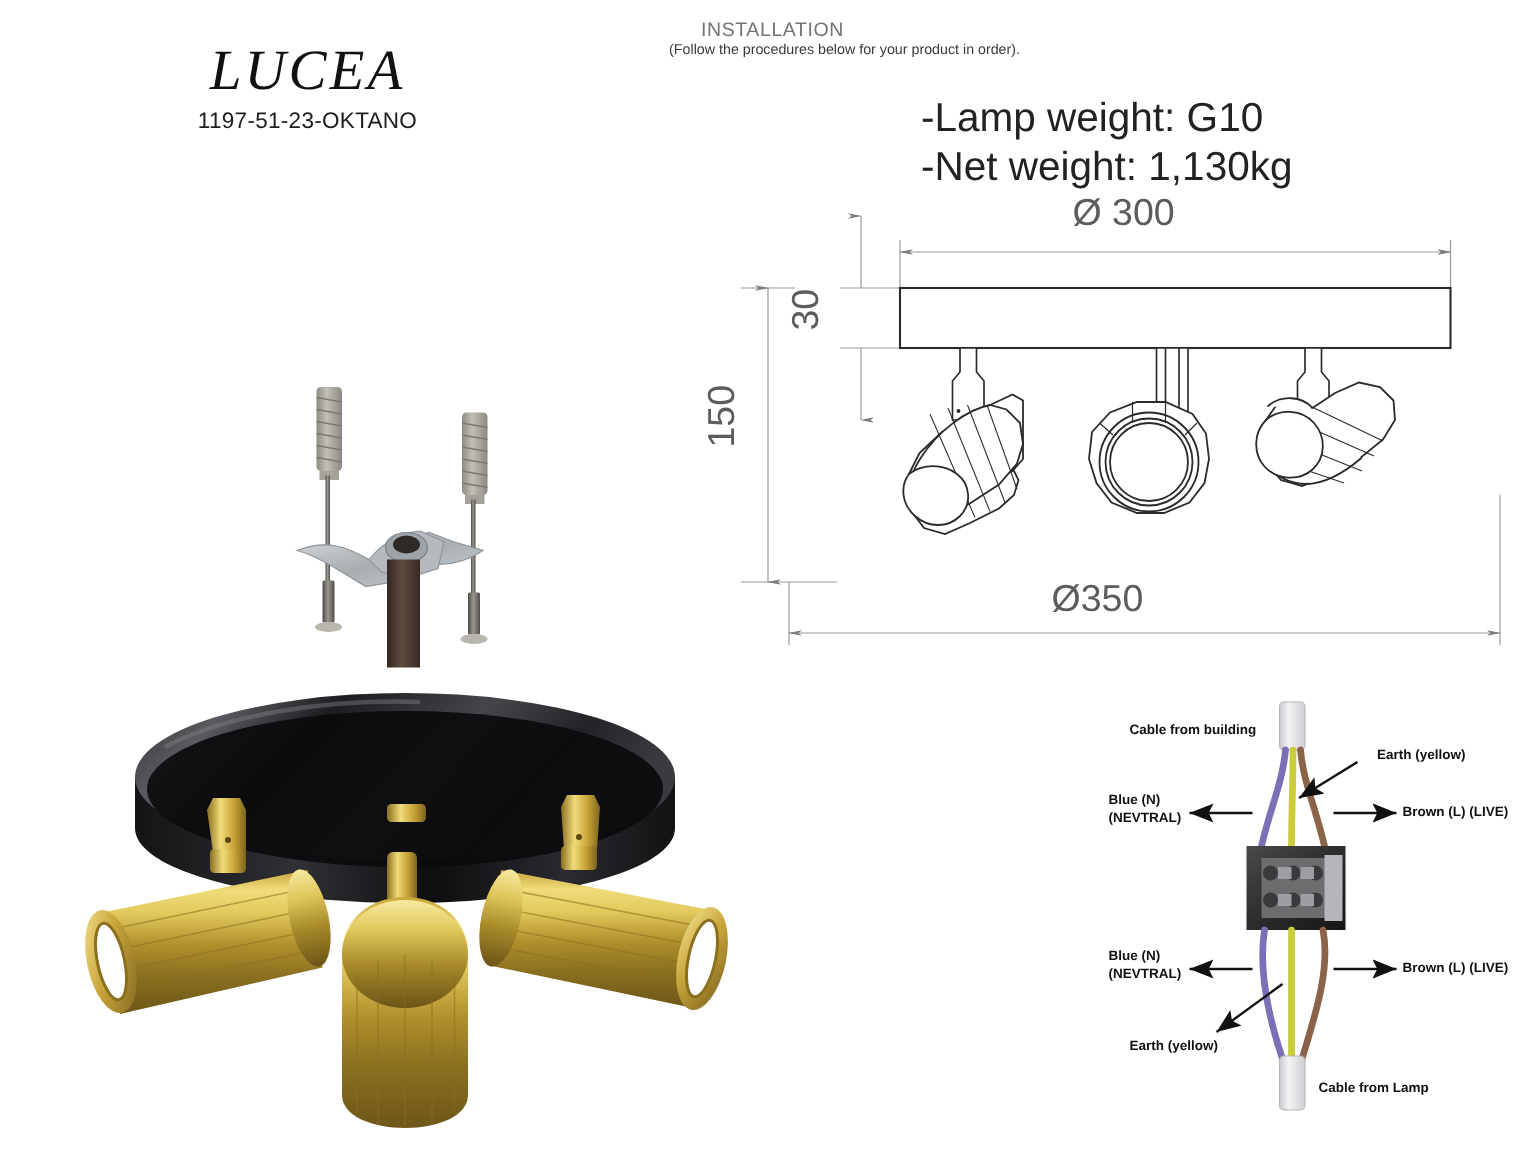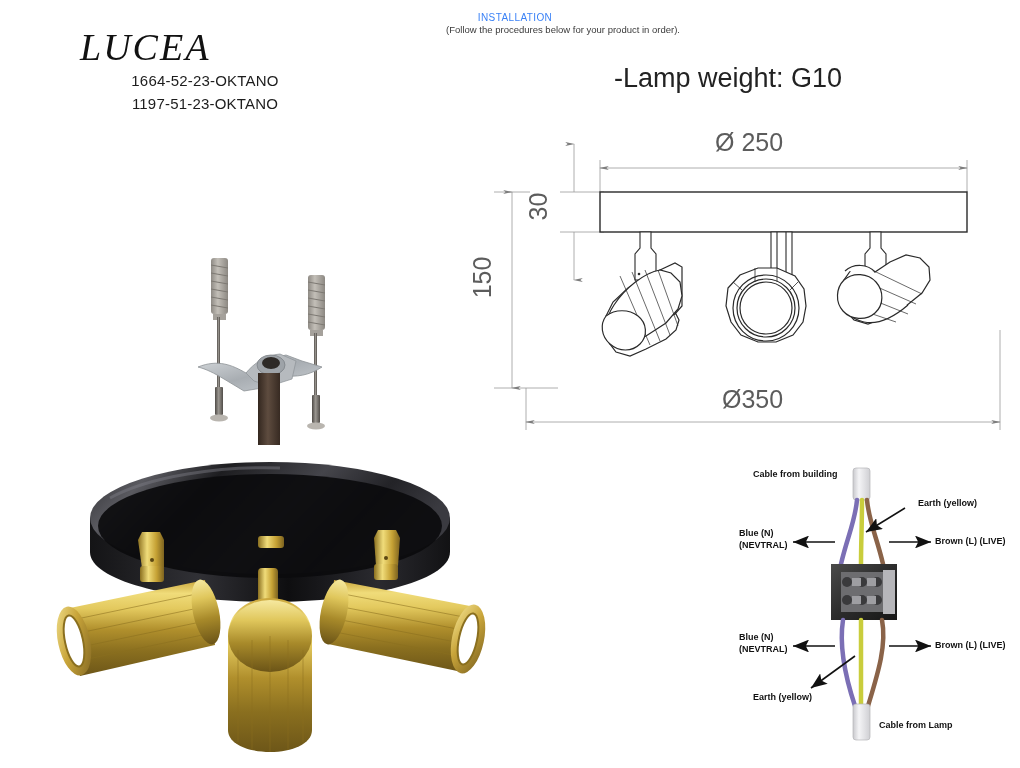--- a/index.html
+++ b/index.html
@@ -12,33 +12,33 @@
     overflow: hidden;
     font-family: "Liberation Sans", sans-serif;
     color: #1a1a1a;
     -webkit-font-smoothing: antialiased;
   }
   .abs { position: absolute; }
 
   
   #header-block { left: 350px; top: 12px; width: 330px; text-align: center; }
   #installation-title {
-    font-size: 10px; letter-spacing: .4px; color: #3b82f6;
+    font-size: 13px; letter-spacing: .4px; color: #737373;
     font-family: "Liberation Sans", sans-serif;
   }
   #installation-subtitle {
     font-size: 9.5px; color: #3a3a3a; margin-top: 1px; white-space: nowrap; text-align: right;
   }
 
   
   #brand-block { left: 80px; top: 28px; width: 250px; }
   #brand-name {
     font-family: "Liberation Serif", serif;
     font-style: italic; font-size: 38px; color: #111;
-    letter-spacing: 2px; line-height: 1;
+    letter-spacing: 2px; text-align: center; line-height: 1;
   }
   .product-code {
     font-size: 15px; color: #1d1d1d; text-align: center;
     letter-spacing: .2px; margin-top: 6px;
   }
 
   
   #spec-block { left: 614px; top: 62px; }
   .spec-line { font-size: 27px; color: #222; line-height: 1.22; white-space: nowrap; }
 
@@ -63,26 +63,26 @@
 </head>
 <body>
 
 <div class="abs" id="header-block">
   <div id="installation-title">INSTALLATION</div>
   <div id="installation-subtitle">(Follow the procedures below for your product in order).</div>
 </div>
 
 <div class="abs" id="brand-block">
   <div id="brand-name">LUCEA</div>
-  <div class="product-code">1664-52-23-OKTANO</div>
   <div class="product-code">1197-51-23-OKTANO</div>
 </div>
 
 <div class="abs" id="spec-block">
   <div class="spec-line">-Lamp weight: G10</div>
+  <div class="spec-line">-Net weight: 1,130kg</div>
 </div>
 
 <div class="abs" id="tech-drawing">
   <svg width="550" height="320" viewBox="0 0 550 320">
     <defs>
       <marker id="arrL" markerWidth="12" markerHeight="6" refX="1" refY="3" orient="auto">
         <path d="M0,3 L12,0.6 L9,3 L12,5.4 Z" fill="#7d7d7d"></path>
       </marker>
       <marker id="arrR" markerWidth="12" markerHeight="6" refX="11" refY="3" orient="auto">
         <path d="M12,3 L0,0.6 L3,3 L0,5.4 Z" fill="#7d7d7d"></path>
@@ -171,24 +171,24 @@
       <line x1="404" y1="141" x2="452" y2="164" stroke-width="0.7"></line>
       <line x1="396" y1="152" x2="446" y2="174" stroke-width="0.7"></line>
       <line x1="388" y1="164" x2="438" y2="184" stroke-width="0.7"></line>
       <line x1="382" y1="177" x2="426" y2="192" stroke-width="0.7"></line>
       <path d="M374,150 C366,158 365,172 373,181 C381,190 396,191 405,183
                C414,175 414,161 406,152 C398,143 383,142 374,150 Z"></path>
     </g>
   </svg>
 
   
-  <div class="abs dim-text" style="left:245px; top:-2px;">Ø 250</div>
+  <div class="abs dim-text" style="left:245px; top:-2px;">Ø 300</div>
   <div class="abs dim-text dim-vert" style="left:46px; top:62px; width:44px; text-align:center;">30</div>
   <div class="abs dim-text dim-vert" style="left:-18px; top:133px; width:60px; text-align:center;">150</div>
-  <div class="abs dim-text" style="left:252px; top:255px;">Ø350</div>
+  <div class="abs dim-text" style="left:231px; top:255px;">Ø350</div>
 </div>
 
 <div class="abs" id="mounting-hardware">
   <svg width="200" height="195" viewBox="0 0 200 195">
     <defs>
       <linearGradient id="plugG" x1="0" y1="0" x2="1" y2="0">
         <stop offset="0%" stop-color="#8e8a84"></stop>
         <stop offset="40%" stop-color="#c3bfb8"></stop>
         <stop offset="100%" stop-color="#8c8882"></stop>
       </linearGradient>
@@ -408,21 +408,21 @@
     <g stroke="#111" stroke-width="1.6" fill="none">
       <line x1="58" y1="186" x2="100" y2="186" marker-start="url(#wArrL)"></line>
       <line x1="154" y1="186" x2="196" y2="186" marker-end="url(#wArrR)"></line>
       <line x1="120" y1="196" x2="76" y2="228" marker-end="url(#wArrR)"></line>
     </g>
 
     <rect x="118" y="244" width="17" height="36" rx="3" fill="url(#sheathG)" stroke="#b4b4b8" stroke-width="0.7"></rect>
   </svg>
 
   
-  <div class="abs wire-label" style="left:18px; top:9px;">Cable from building</div>
+  <div class="abs wire-label" style="left:18px; top:21px;">Cable from building</div>
   <div class="abs wire-label" style="left:183px; top:38px;">Earth (yellow)</div>
   <div class="abs wire-label" style="left:4px; top:68px;">Blue (N)</div>
   <div class="abs wire-label" style="left:4px; top:80px;">(NEVTRAL)</div>
   <div class="abs wire-label" style="left:200px; top:76px;">Brown (L) (LIVE)</div>
 
   
   <div class="abs wire-label" style="left:4px; top:172px;">Blue (N)</div>
   <div class="abs wire-label" style="left:4px; top:184px;">(NEVTRAL)</div>
   <div class="abs wire-label" style="left:200px; top:180px;">Brown (L) (LIVE)</div>
   <div class="abs wire-label" style="left:18px; top:232px;">Earth (yellow)</div>

